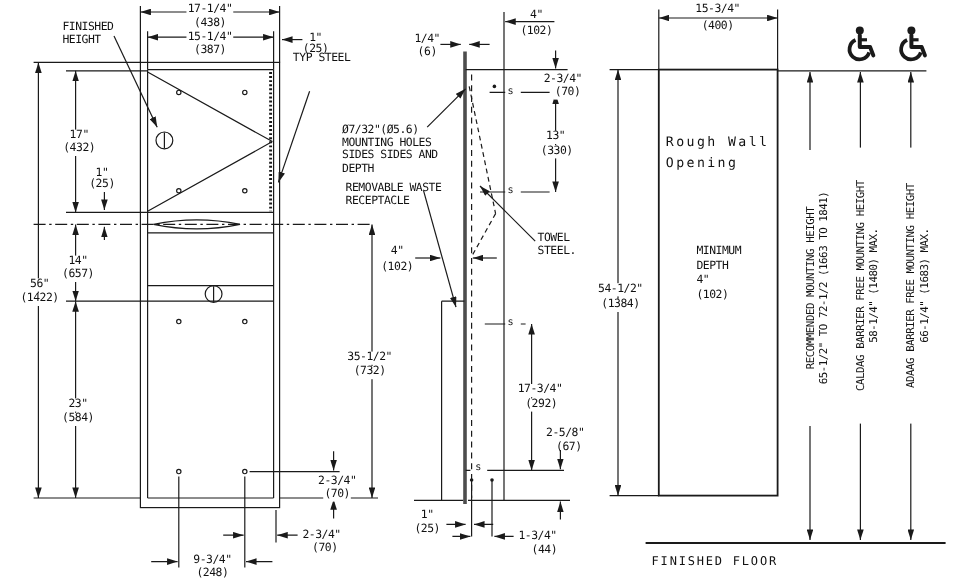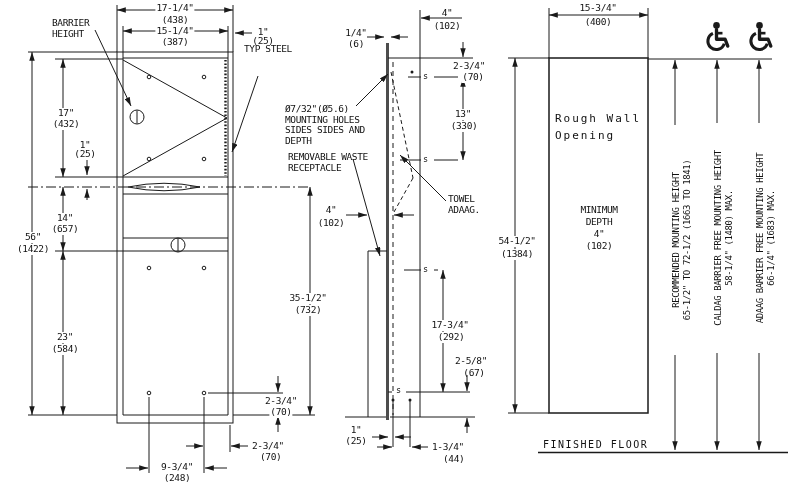--- a/index.html
+++ b/index.html
@@ -10,22 +10,22 @@
   .thk { stroke:#4d4d4d; stroke-width:3; fill:none; }
   .dot { fill:#1a1a1a; stroke:none; }
   .t { position:absolute; font:9.5px/1.12 "DejaVu Sans Mono", monospace; color:#111;
        white-space:nowrap; letter-spacing:-0.4px; }
   .c { transform:translateX(-50%); }
   .wb { background:#fff; padding:0 1px; }
   .vl { position:absolute; width:230px; text-align:center; background:#fff;
         transform:rotate(-90deg); font:9px/11px "DejaVu Sans Mono", monospace;
         color:#111; letter-spacing:-0.4px; white-space:nowrap; }
   .rw { font:11px/17px "DejaVu Sans Mono", monospace; letter-spacing:2px; }
-  .ff { font:10px "DejaVu Sans Mono", monospace; letter-spacing:1.5px; }
-  .md { text-align:center; line-height:12px; }
+  .ff { font:10px "DejaVu Sans Mono", monospace; letter-spacing:1.5px;margin-top:24px; }
+  .md { line-height:12px; }
   .s  { font:8.5px "DejaVu Sans Mono", monospace; }
 </style>
 </head>
 <body>
 
 <div id="page">
 
 <svg id="art" width="800" height="484" viewBox="0 0 800 484">
   <defs>
     <marker id="m" viewBox="0 0 8 5" refX="8" refY="2.5" markerWidth="9" markerHeight="5.5" orient="auto-start-reverse">
@@ -144,21 +144,21 @@
   </g>
   <g transform="translate(748,22) scale(1.15)">
     <circle cx="10" cy="3" r="2.9" fill="#1a1a1a"></circle>
     <path d="M10,6.5 L10,15 L17.5,15 L19.8,21" stroke="#1a1a1a" stroke-width="2.9" fill="none" stroke-linecap="round" stroke-linejoin="round"></path>
     <path d="M10,9.7 H15.2" stroke="#1a1a1a" stroke-width="2.3" fill="none"></path>
     <path d="M6.9,9.9 A7.3,7.3 0 1 0 16.8,18.8" stroke="#1a1a1a" stroke-width="2.7" fill="none"></path>
   </g>
 </svg>
 
 <div class="t" style="left:52px;top:18px">
-  <div>BARRIER</div>
+  <div>FINISHED</div>
       <div>HEIGHT</div>
 </div>
 <div class="t c wb" style="left:175px;top:3px">17-1/4"</div>
 <div class="t c" style="left:175px;top:15px">(438)</div>
 <div class="t c wb" style="left:175px;top:26px">15-1/4"</div>
 <div class="t c" style="left:175px;top:37px">(387)</div>
 <div class="t c" style="left:263px;top:27px">1"</div>
 <div class="t c" style="left:263px;top:36px">(25)</div>
 <div class="t c" style="left:268px;top:44px">TYP STEEL</div>
 <div class="t c wb" style="left:66px;top:108px">17"</div>
@@ -193,21 +193,21 @@
 <div class="t c" style="left:356px;top:28px">1/4"</div>
 <div class="t c" style="left:356px;top:39px">(6)</div>
 <div class="t c" style="left:447px;top:8px">4"</div>
 <div class="t c" style="left:447px;top:21px">(102)</div>
 <div class="t c wb" style="left:469px;top:61px">2-3/4"</div>
 <div class="t c wb" style="left:473px;top:72px">(70)</div>
 <div class="t c wb" style="left:463px;top:109px">13"</div>
 <div class="t c wb" style="left:464px;top:121px">(330)</div>
 <div class="t" style="left:448px;top:194px">
   <div>TOWEL</div>
-      <div>ADAAG.</div>
+      <div>STEEL.</div>
 </div>
 <div class="t c" style="left:331px;top:205px">4"</div>
 <div class="t c" style="left:331px;top:218px">(102)</div>
 <div class="t c wb" style="left:450px;top:320px">17-3/4"</div>
 <div class="t c wb" style="left:451px;top:332px">(292)</div>
 <div class="t c" style="left:471px;top:356px">2-5/8"</div>
 <div class="t c" style="left:474px;top:368px">(67)</div>
 <div class="t c" style="left:356px;top:425px">1"</div>
 <div class="t c" style="left:356px;top:436px">(25)</div>
 <div class="t" style="left:432px;top:442px">1-3/4"</div>

